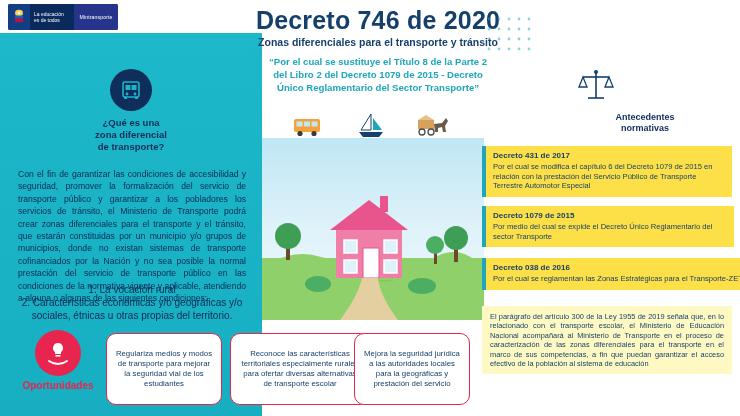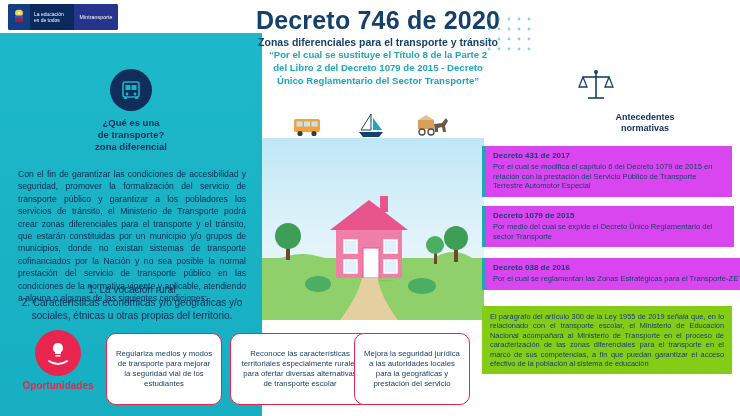--- a/index.html
+++ b/index.html
@@ -134,20 +134,21 @@
     letter-spacing: .2px;
     line-height: 28px;
   }
   .sub-title {
     color: #15406b;
     font-size: 10.5px;
     font-weight: bold;
     margin-top: 2px;
   }
   .quote {
+    margin-top: 7px;
     color: #1fa6bb;
     font-size: 9.6px;
     font-weight: bold;
     line-height: 13px;
   }
   
   .scale-icon {
     position: absolute;
     left: 576px; top: 66px;
     width: 40px; height: 40px;
@@ -194,21 +195,21 @@
     left: 560px; top: 112px;
     width: 170px;
     text-align: center;
     color: #0f2e5c;
     font-size: 9px;
     font-weight: bold;
     line-height: 11px;
   }
   .card {
     position: absolute;
-    background: #d946ef;
+    background: #fde047;
     border-left: 4px solid #1fa6bb;
     box-sizing: border-box;
     padding: 5px 7px 6px 7px;
   }
   .card .card-title {
     color: #15406b;
     font-size: 8px;
     font-weight: bold;
     margin-bottom: 2px;
   }
@@ -217,21 +218,21 @@
     font-size: 7.6px;
     line-height: 9.6px;
   }
   #card1 { left: 482px; top: 146px; width: 250px; }
   #card2 { left: 482px; top: 206px; width: 252px; }
   #card3 { left: 482px; top: 258px; width: 281px; }
   .note-box {
     position: absolute;
     left: 482px; top: 306px;
     width: 250px;
-    background: #84cc16;
+    background: #fef9c3;
     box-sizing: border-box;
     padding: 6px 8px;
     color: #15406b;
     font-size: 7.4px;
     line-height: 9.4px;
     text-align: justify;
   }
   
   .opp-label-wrap {
     position: absolute;
@@ -313,22 +314,22 @@
         <line x1="12" y1="7" x2="12" y2="12" stroke="#0f2e5c" stroke-width="1.1"></line>
         <circle cx="8" cy="16" r="1.4" fill="#1bb5c8"></circle>
         <circle cx="16" cy="16" r="1.4" fill="#1bb5c8"></circle>
         <rect x="5" y="19" width="3" height="2" fill="#1bb5c8"></rect>
         <rect x="16" y="19" width="3" height="2" fill="#1bb5c8"></rect>
       </svg>
     </div>
 
     <div class="q-title">
       <div>¿Qué es una</div>
+      <div>zona diferencial</div>
       <div>de transporte?</div>
-      <div>zona diferencial</div>
     </div>
 
     <div class="q-body">Con el fin de garantizar las condiciones de accesibilidad y seguridad, promover la formalización del servicio de transporte público y garantizar a los pobladores los servicios de tránsito, el Ministerio de Transporte podrá crear zonas diferenciales para el transporte y el tránsito, que estarán constituidas por un municipio y/o grupos de municipios, donde no existan sistemas de transporte cofinanciados por la Nación y no sea posible la normal prestación del servicio de transporte público en las condiciones de la normativa vigente y aplicable, atendiendo a alguna o algunas de las siguientes condiciones:</div>
 
     <div class="q-list">
       <div>1. La vocación rural</div>
       <div>2. Características económicas y/o geográficas y/o sociales, étnicas u otras propias del territorio.</div>
     </div>
   </div>
 

